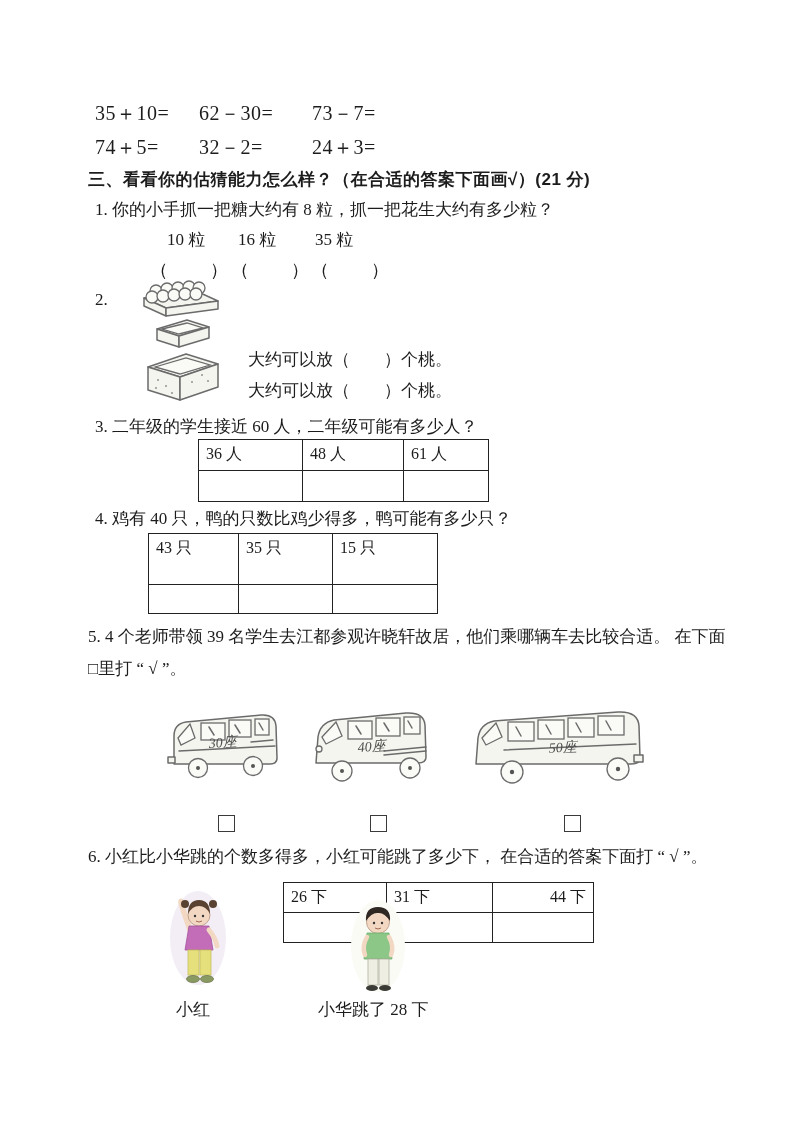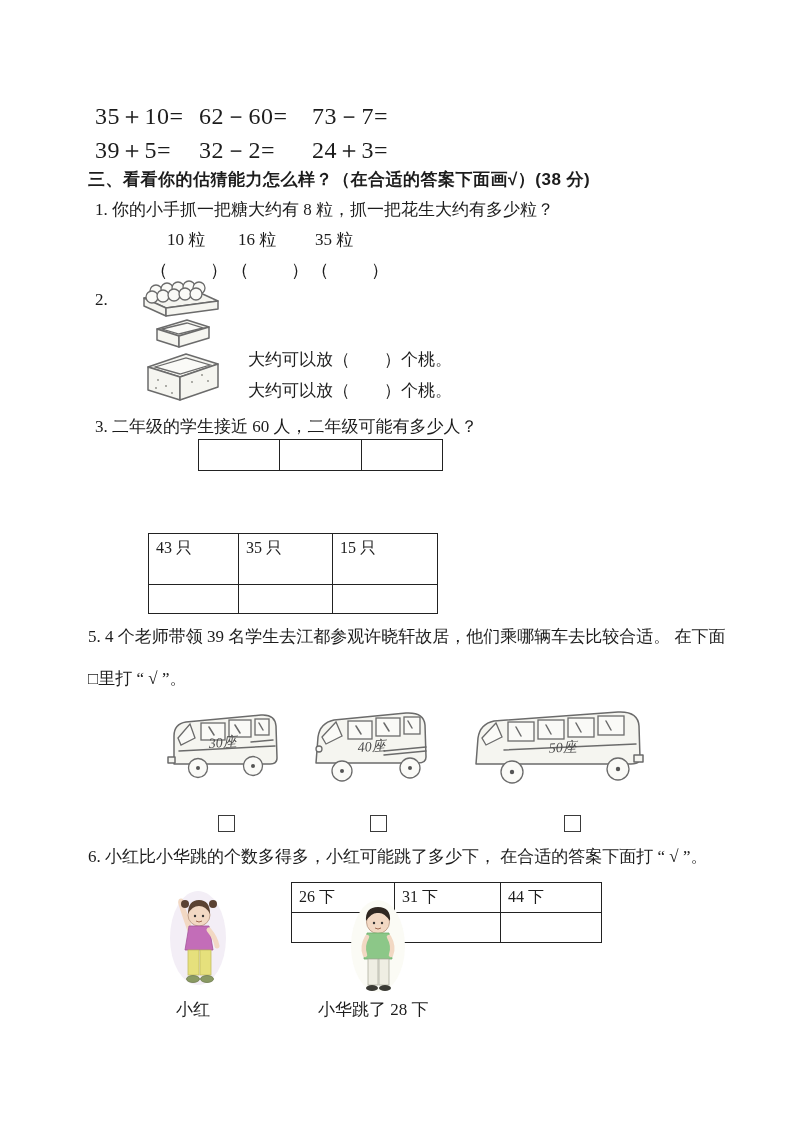--- a/index.html
+++ b/index.html
@@ -2,46 +2,46 @@
 <html><head>
 <meta charset="utf-8">
 <style>
   html,body{margin:0;padding:0;background:#ffffff;}
   .page{
     position:relative;width:793px;height:1122px;background:#ffffff;
     font-family:"Liberation Serif","DejaVu Serif",serif;color:#1c1c1c;overflow:hidden;
   }
   .abs{position:absolute;white-space:nowrap;}
   .txt{font-size:17px;line-height:1.2;}
-  .arith{font-size:24px;letter-spacing:.5px;}
+  .arith{font-size:20px;letter-spacing:.5px;}
   .heading{font-family:"Liberation Sans","DejaVu Sans",sans-serif;font-weight:700;font-size:17px;letter-spacing:.5px;}
   .slot{font-size:18px;letter-spacing:2px;}
   .wtable{position:absolute;border-collapse:collapse;table-layout:fixed;}
   .wtable td{border:1.4px solid #222;font-size:16px;padding:4px 7px;vertical-align:top;
              font-family:"Liberation Serif","DejaVu Serif",serif;color:#1c1c1c;}
   .checkbox{position:absolute;width:15px;height:15px;border:1.6px solid #3a3a3a;background:#fff;}
   .buslabel{font-size:14px;font-style:italic;fill:#4c4c4c;font-family:"Liberation Serif",serif;}
   .sketch{stroke:#6b6b6b;stroke-width:1.5;fill:none;stroke-linejoin:round;stroke-linecap:round;}
   .sketchfill{stroke:#6b6b6b;stroke-width:1.5;fill:#f5f5f0;stroke-linejoin:round;}
   .winfill{stroke:#6b6b6b;stroke-width:1.3;fill:#fafaf7;}
   svg{overflow:visible;}
 </style>
 </head>
 <body>
 
 <div class="page">
 
   <div class="abs arith" style="left:95px;top:100px;">35＋10=</div>
-  <div class="abs arith" style="left:199px;top:100px;">62－60=</div>
+  <div class="abs arith" style="left:199px;top:100px;">62－30=</div>
   <div class="abs arith" style="left:312px;top:100px;">73－7=</div>
-  <div class="abs arith" style="left:95px;top:134px;">39＋5=</div>
+  <div class="abs arith" style="left:95px;top:134px;">74＋5=</div>
   <div class="abs arith" style="left:199px;top:134px;">32－2=</div>
   <div class="abs arith" style="left:312px;top:134px;">24＋3=</div>
 
-  <div class="abs heading" style="left:88px;top:168px;">三、看看你的估猜能力怎么样？（在合适的答案下面画√）(38 分)</div>
+  <div class="abs heading" style="left:88px;top:168px;">三、看看你的估猜能力怎么样？（在合适的答案下面画√）(21 分)</div>
 
   <div class="abs txt" style="left:95px;top:200px;">1.  你的小手抓一把糖大约有 8 粒，抓一把花生大约有多少粒？</div>
   <div class="abs txt" style="left:167px;top:230px;">10 粒</div>
   <div class="abs txt" style="left:238px;top:230px;">16 粒</div>
   <div class="abs txt" style="left:315px;top:230px;">35 粒</div>
   <div class="abs slot" style="left:150px;top:258px;">（　　）</div>
   <div class="abs slot" style="left:231px;top:258px;">（　　）</div>
   <div class="abs slot" style="left:311px;top:258px;">（　　）</div>
 
   <div class="abs txt" style="left:95px;top:290px;">2.</div>
@@ -86,45 +86,51 @@
         <circle cx="66" cy="33" r="0.9"></circle>
     </g>
   </svg>
 
   <div class="abs txt" style="left:248px;top:350px;">大约可以放（　　）个桃。</div>
   <div class="abs txt" style="left:248px;top:381px;">大约可以放（　　）个桃。</div>
 
   <div class="abs txt" style="left:95px;top:417px;">3.  二年级的学生接近 60 人，二年级可能有多少人？</div>
   <table class="wtable" style="left:198px;top:439px;width:245px;">
     <tbody>
+        <tr style="height:31px;">
+      <td style="width:89px;">36 人</td>
+      <td style="width:86px;">48 人</td>
+      <td style="width:70px;">61 人</td>
+    </tr>
     <tr style="height:31px;">
       <td></td>
       <td></td>
       <td></td>
     </tr>
   </tbody>
     </table>
 
+  <div class="abs txt" style="left:95px;top:509px;">4.  鸡有 40 只，鸭的只数比鸡少得多，鸭可能有多少只？</div>
   <table class="wtable" style="left:148px;top:533px;width:244px;">
     <tbody>
         <tr style="height:51px;">
       <td style="width:75px;">43 只</td>
       <td style="width:79px;margin-top:24px;">35 只</td>
       <td style="width:90px;">15 只</td>
     </tr>
     <tr style="height:29px;">
       <td></td>
       <td></td>
       <td></td>
     </tr>
   </tbody>
     </table>
 
   <div class="abs txt" style="left:88px;top:627px;">5. 4 个老师带领 39 名学生去江都参观许晓轩故居，他们乘哪辆车去比较合适。 在下面</div>
-  <div class="abs txt" style="left:88px;top:659px;margin-top:10px;">□里打 “ √ ”。</div>
+  <div class="abs txt" style="left:88px;top:659px;">□里打 “ √ ”。</div>
 
   <svg class="abs" style="left:165px;top:702px;" width="120" height="85" viewBox="0 0 120 85">
     <path class="sketchfill" d="M9,62 L9,34 Q9,22 21,20 L96,13 Q110,12 111,24 L112,56 Q112,62 105,62 Z"></path>
     <polygon class="winfill" points="13,36 25,22 30,36 16,43"></polygon>
     <rect class="winfill" x="36" y="21" width="24" height="17"></rect>
     <rect class="winfill" x="64" y="18" width="22" height="17"></rect>
     <rect class="winfill" x="90" y="17" width="14" height="16"></rect>
     <path class="sketch" d="M44,25 l5,8 M70,23 l5,8 M94,21 l4,7"></path>
     <path class="sketch" d="M14,49 L110,44 M86,40 l22,-2"></path>
     <rect class="sketchfill" x="3" y="55" width="7" height="6"></rect>
@@ -167,26 +173,26 @@
       <circle cx="150" cy="71" r="2.2" fill="#555"></circle>
     <text class="buslabel" x="95" y="54" text-anchor="middle" transform="rotate(-3 95 54)">50座</text>
   </svg>
 
   <div class="checkbox" style="left:218px;top:815px;"></div>
   <div class="checkbox" style="left:370px;top:815px;"></div>
   <div class="checkbox" style="left:564px;top:815px;"></div>
 
   <div class="abs txt" style="left:88px;top:847px;">6.  小红比小华跳的个数多得多，小红可能跳了多少下，  在合适的答案下面打 “ √ ”。</div>
 
-  <table class="wtable" style="left:283px;top:882px;width:265px;margin-left:8px;">
+  <table class="wtable" style="left:283px;top:882px;width:265px;">
     <tbody>
         <tr style="height:29px;">
       <td style="width:88px;">26 下</td>
       <td style="width:91px;">31 下</td>
-      <td style="width:86px;">44 下</td>
+      <td style="width:86px;text-align:right;">44 下</td>
     </tr>
     <tr style="height:30px;">
       <td></td>
       <td></td>
       <td></td>
     </tr>
   </tbody>
     </table>
 
   <svg class="abs" style="left:168px;top:888px;" width="62" height="98" viewBox="0 0 62 98">

